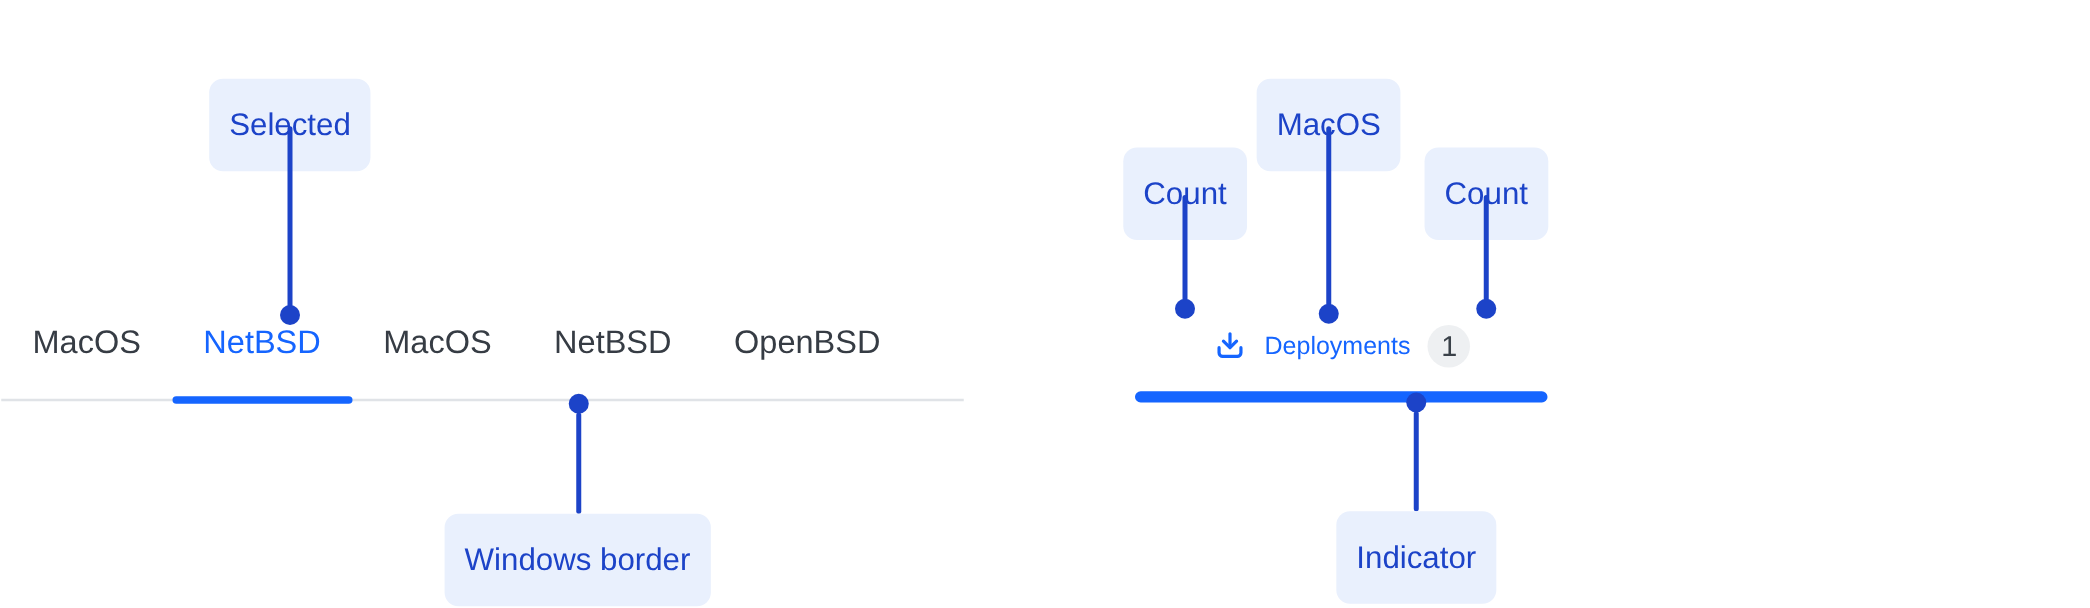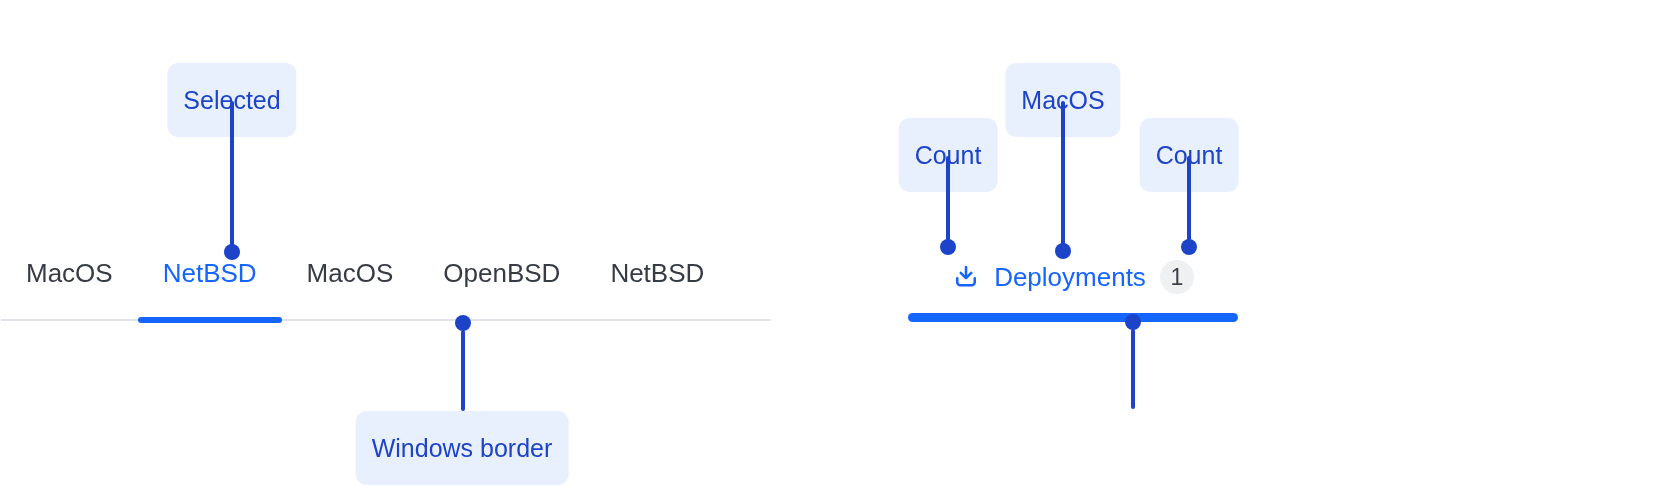--- a/index.html
+++ b/index.html
@@ -45,21 +45,21 @@
   }
 
   
   .pill-tab{
     position:absolute;left:908px;top:246px;width:330px;height:76px;
     display:flex;align-items:center;justify-content:center;
     gap:14px;padding-bottom:14px;
     cursor:pointer;
   }
   .pill-tab .tab-label{
-    font-size:26px;line-height:30px;font-weight:500;
+    font-size:20px;line-height:30px;font-weight:500;
     color:var(--accent);white-space:nowrap;
   }
   .pill-tab .dl-icon{display:block;}
   .badge{
     width:34px;height:34px;border-radius:50%;
     background:var(--badge-bg);color:var(--badge-text);
     font-size:23px;line-height:34px;text-align:center;
   }
   .indicator{
     position:absolute;left:0;right:0;bottom:0;
@@ -85,22 +85,22 @@
 </style>
 </head>
 <body>
 
 <div class="canvas">
 
   <div class="tabbar">
     <div class="tab">MacOS</div>
     <div class="tab selected">NetBSD</div>
     <div class="tab">MacOS</div>
+    <div class="tab">NetBSD</div>
     <div class="tab">OpenBSD</div>
-    <div class="tab">NetBSD</div>
   </div>
 
   <div class="pill-tab">
     <svg class="dl-icon" width="28" height="28" viewBox="0 0 24 24" fill="none" stroke="#1565ff" stroke-width="2.2" stroke-linecap="round" stroke-linejoin="round">
       <path d="M12 3.5 V12.5"></path>
       <path d="M7.5 8.5 L12 13 L16.5 8.5"></path>
       <path d="M4.5 13 v3.5 a2.5 2.5 0 0 0 2.5 2.5 h10 a2.5 2.5 0 0 0 2.5 -2.5 V13"></path>
     </svg>
     <span class="tab-label">Deployments</span>
     <span class="badge">1</span>
@@ -122,14 +122,15 @@
   <div class="ann-pill" style="left:1063px;top:63px;">MacOS</div>
   <div class="ann-line" style="left:1061px;top:101px;height:144px;"></div>
   <div class="ann-dot" style="left:1055px;top:243px;"></div>
 
   <div class="ann-pill" style="left:1189px;top:118px;">Count</div>
   <div class="ann-line" style="left:1187px;top:156px;height:85px;"></div>
   <div class="ann-dot" style="left:1181px;top:239px;"></div>
 
   <div class="ann-dot" style="left:1125px;top:314px;"></div>
   <div class="ann-line" style="left:1131px;top:329px;height:80px;"></div>
+  <div class="ann-pill" style="left:1133px;top:409px;">Indicator</div>
 
 </div>
 
 </body></html>

